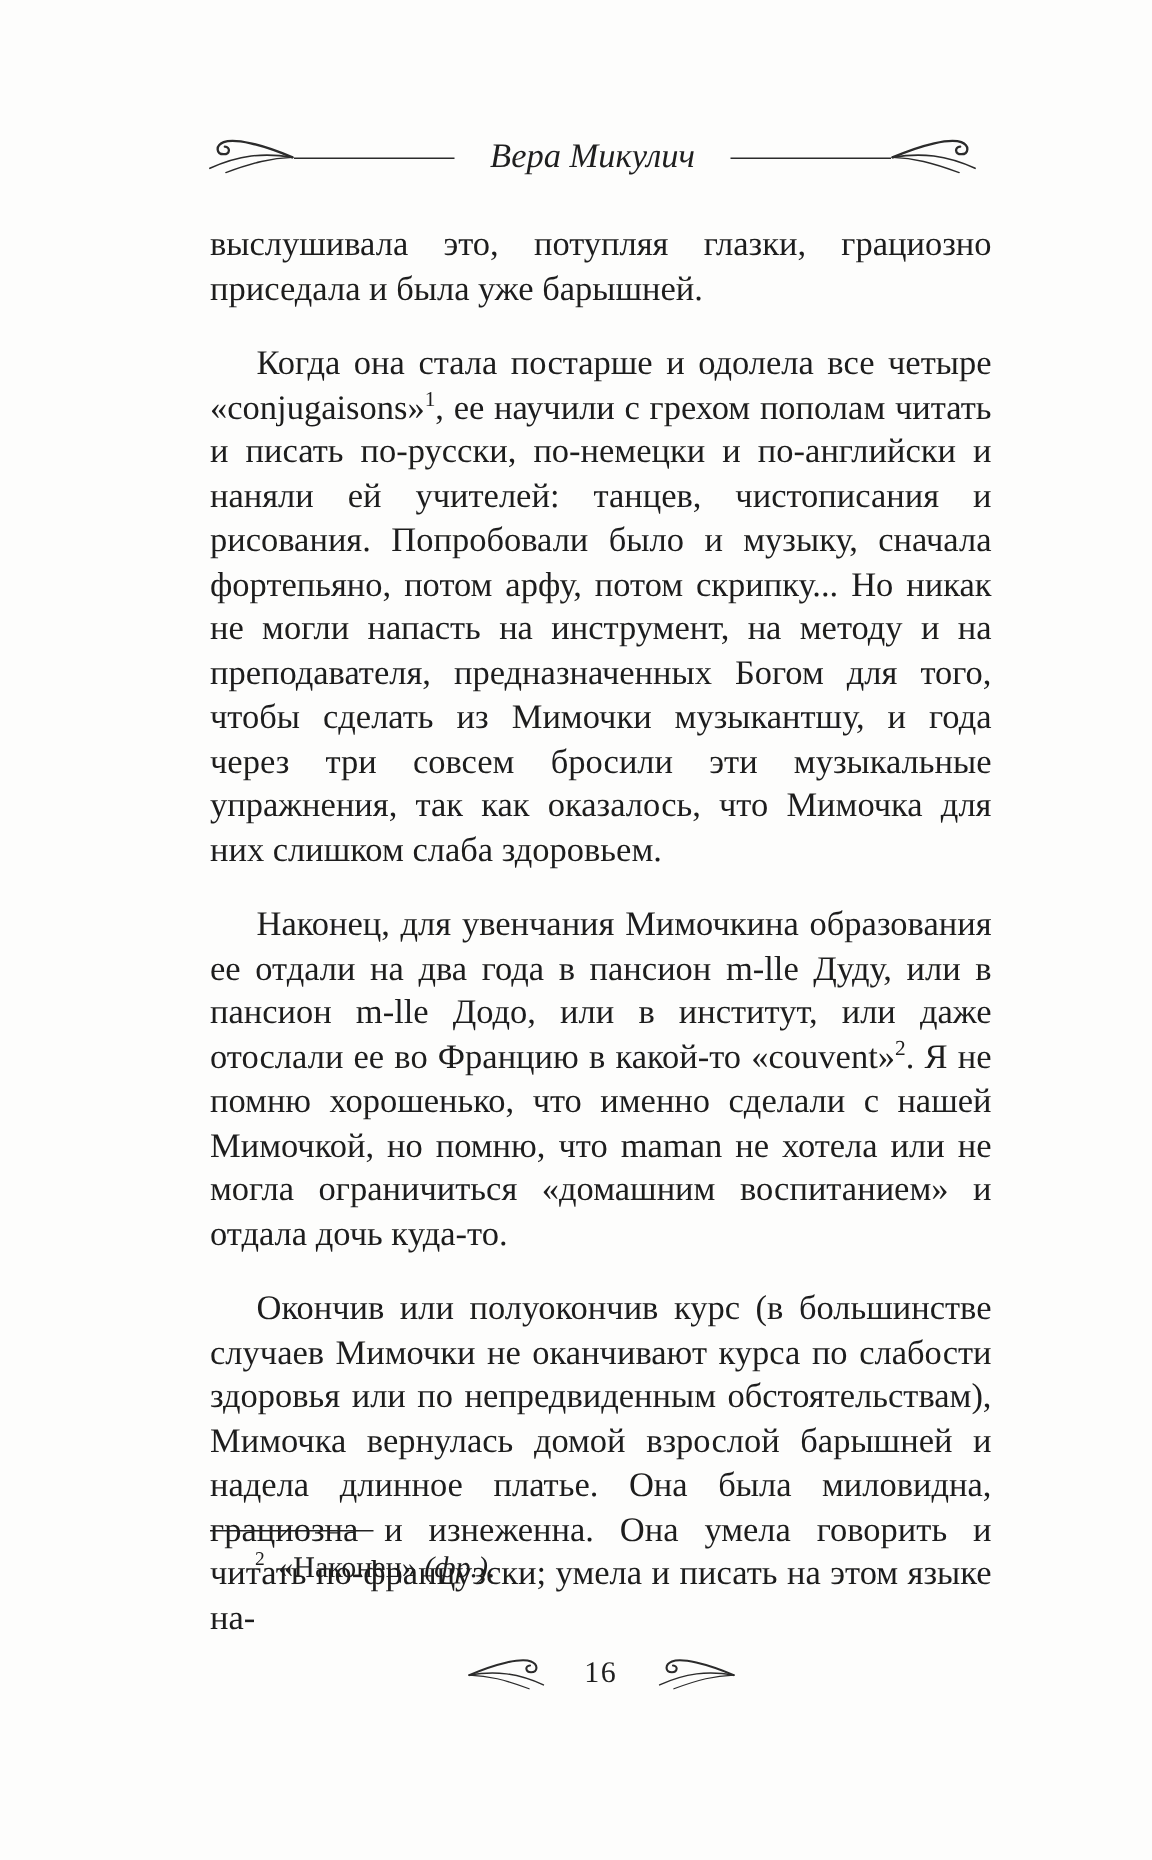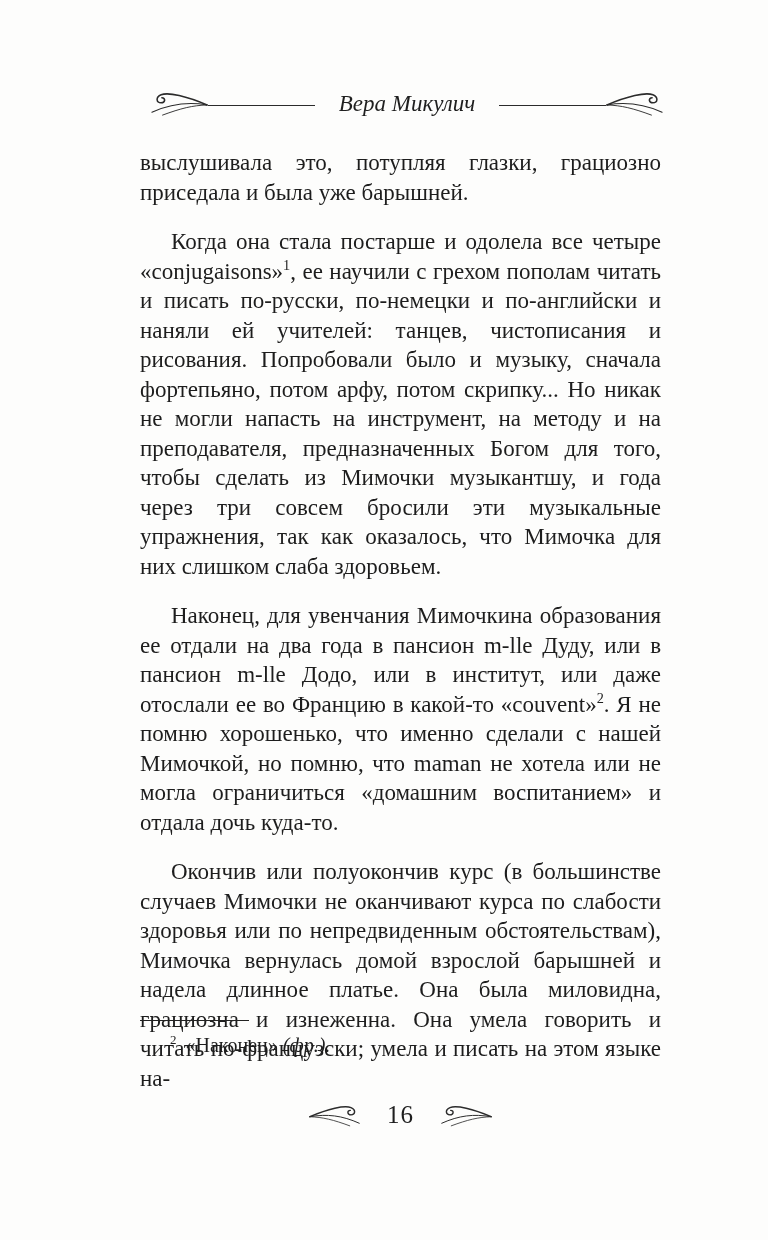--- a/index.html
+++ b/index.html
@@ -15,21 +15,21 @@
     background: #fdfdfc;
     color: #1d1d1d;
     font-family: "Liberation Serif", serif;
     overflow: hidden;
   }
 
   
   .running-header {
     position: absolute;
     top: 88px;
-    left: 150px;
+    left: 138px;
     width: 514px;
     display: flex;
     align-items: flex-start;
   }
   .header-rule {
     flex: 1 1 auto;
     height: 1px;
     background: #2b2b2b;
     margin-top: 17px;
   }
@@ -101,21 +101,21 @@
     position: absolute;
     top: 1098px;
     left: 140px;
     width: 521px;
     display: flex;
     justify-content: center;
     align-items: center;
     gap: 26px;
   }
   .page-number {
-    font-size: 25px;
+    font-size: 20px;
     line-height: 34px;
     letter-spacing: 1px;
     color: #1f1f1f;
   }
   .defs-holder {
     position: absolute;
     width: 0;
     height: 0;
     overflow: hidden;
   }

